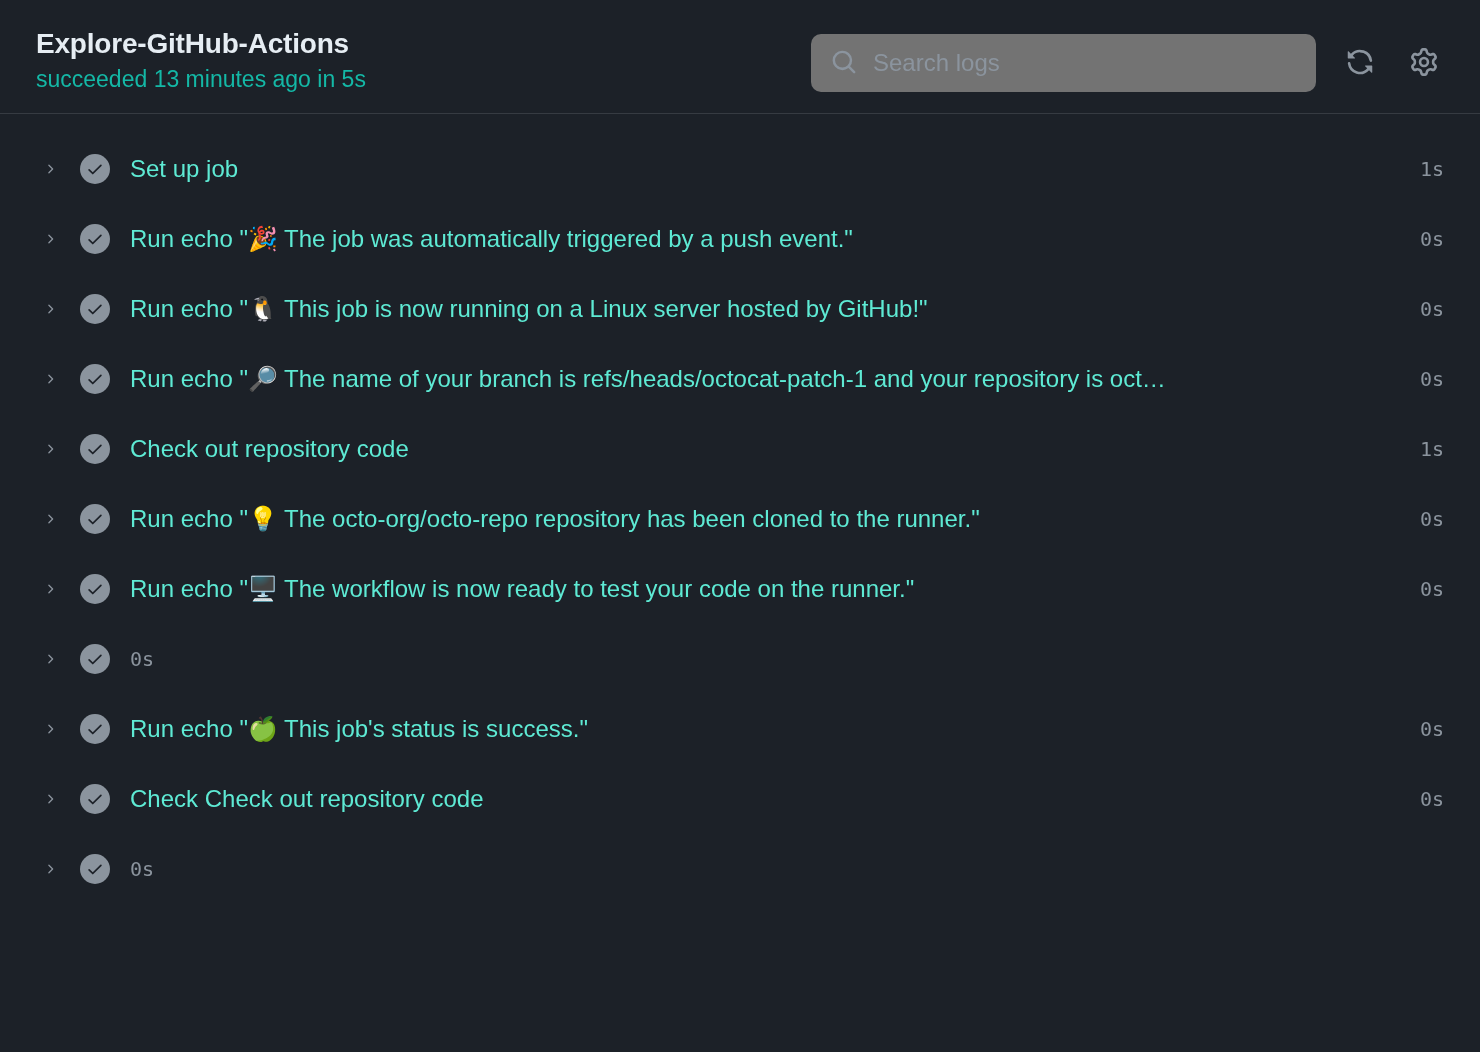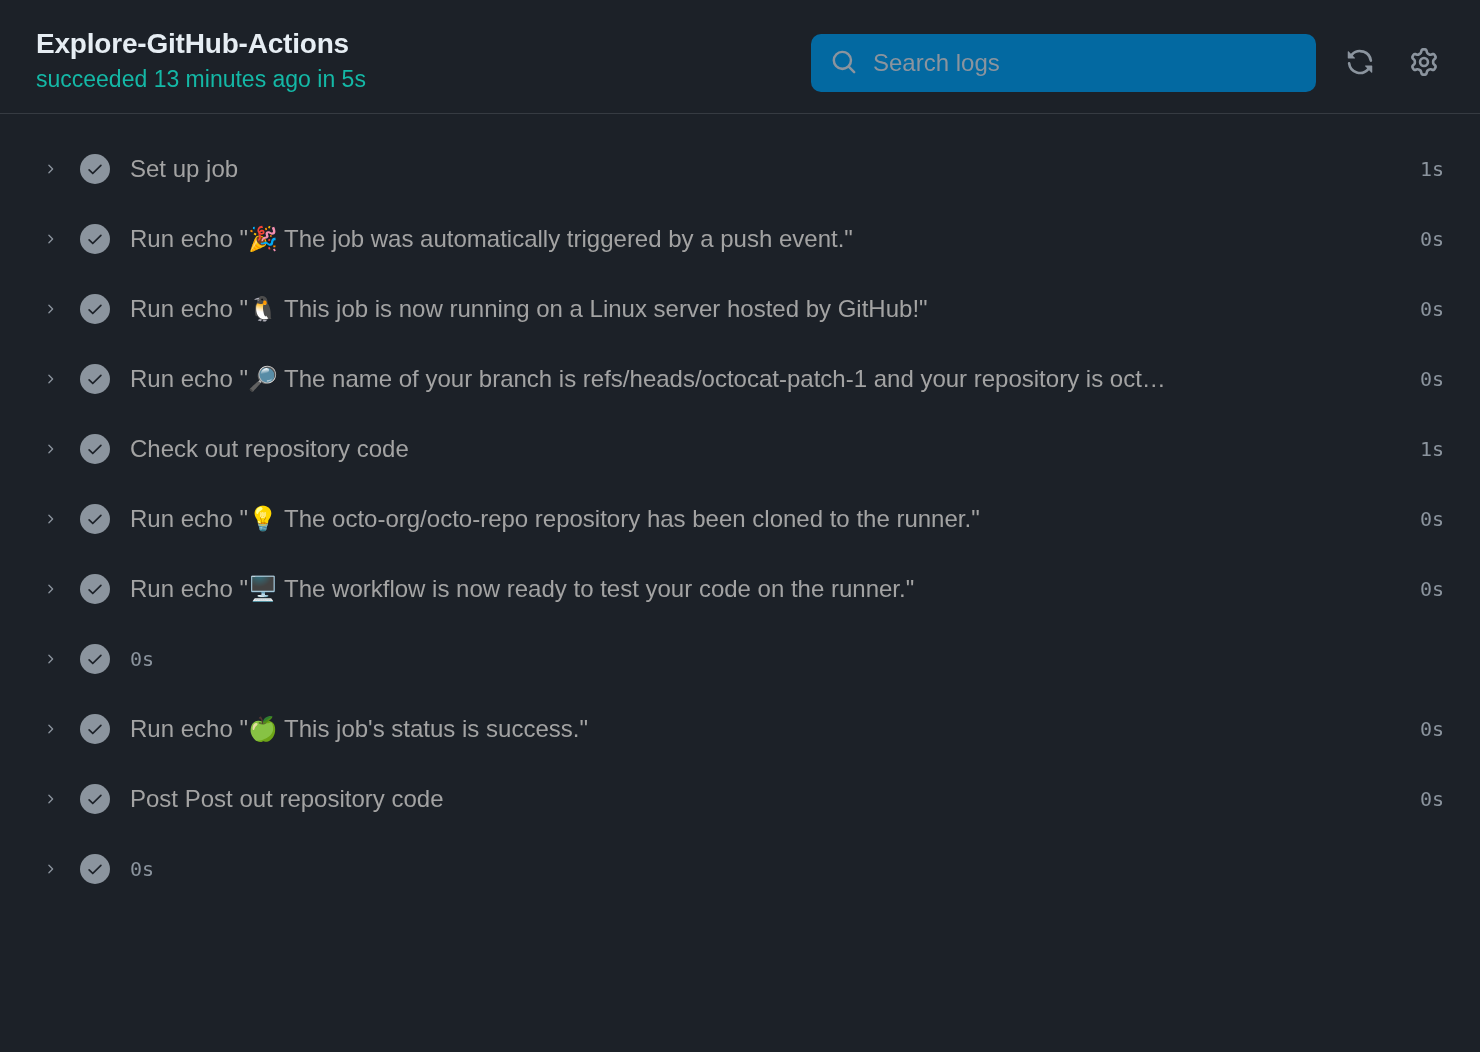--- a/index.html
+++ b/index.html
@@ -37,21 +37,21 @@
     }
     .header-right {
       display: flex;
       align-items: center;
       gap: 24px;
       margin-top: 6px;
     }
     .search-box {
       display: flex;
       align-items: center;
-      background: #0369a1;
+      background: #737373;
       border-radius: 10px;
       padding: 0 20px;
       width: 505px;
       height: 58px;
       gap: 16px;
     }
     .search-box input {
       background: transparent;
       border: none;
       outline: none;
@@ -115,21 +115,21 @@
       flex-shrink: 0;
     }
     .check-badge svg {
       width: 18px;
       height: 18px;
       fill: #1c2128;
     }
     .step-label {
       flex: 1;
       font-size: 24px;
-      color: #a3a3a3;
+      color: #5eead4;
       white-space: nowrap;
       overflow: hidden;
       text-overflow: ellipsis;
       padding-right: 12px;
     }
     .step-duration {
       font-size: 20px;
       color: #8b949e;
       font-family: ui-monospace, SFMono-Regular, "SF Mono", Menlo, Consolas, monospace;
       flex-shrink: 0;
@@ -308,21 +308,21 @@
     <span class="chevron">
       <svg viewBox="0 0 16 16">
           <path d="M6.22 3.22a.75.75 0 0 1 1.06 0l4.25 4.25a.75.75 0 0 1 0 1.06l-4.25 4.25a.751.751 0 0 1-1.042-.018.751.751 0 0 1-.018-1.042L9.94 8 6.22 4.28a.75.75 0 0 1 0-1.06Z"></path>
         </svg>
     </span>
     <span class="check-badge">
       <svg viewBox="0 0 16 16">
           <path d="M13.78 4.22a.75.75 0 0 1 0 1.06l-7.25 7.25a.75.75 0 0 1-1.06 0L2.22 9.28a.751.751 0 0 1 .018-1.042.751.751 0 0 1 1.042-.018L6 10.94l6.72-6.72a.75.75 0 0 1 1.06 0Z"></path>
         </svg>
     </span>
-    <span class="step-label">Post Post out repository code</span>
+    <span class="step-label">Check Check out repository code</span>
     <span class="step-duration">0s</span>
   </div>
 
   <div class="step-row">
     <span class="chevron">
       <svg viewBox="0 0 16 16">
           <path d="M6.22 3.22a.75.75 0 0 1 1.06 0l4.25 4.25a.75.75 0 0 1 0 1.06l-4.25 4.25a.751.751 0 0 1-1.042-.018.751.751 0 0 1-.018-1.042L9.94 8 6.22 4.28a.75.75 0 0 1 0-1.06Z"></path>
         </svg>
     </span>
     <span class="check-badge">

